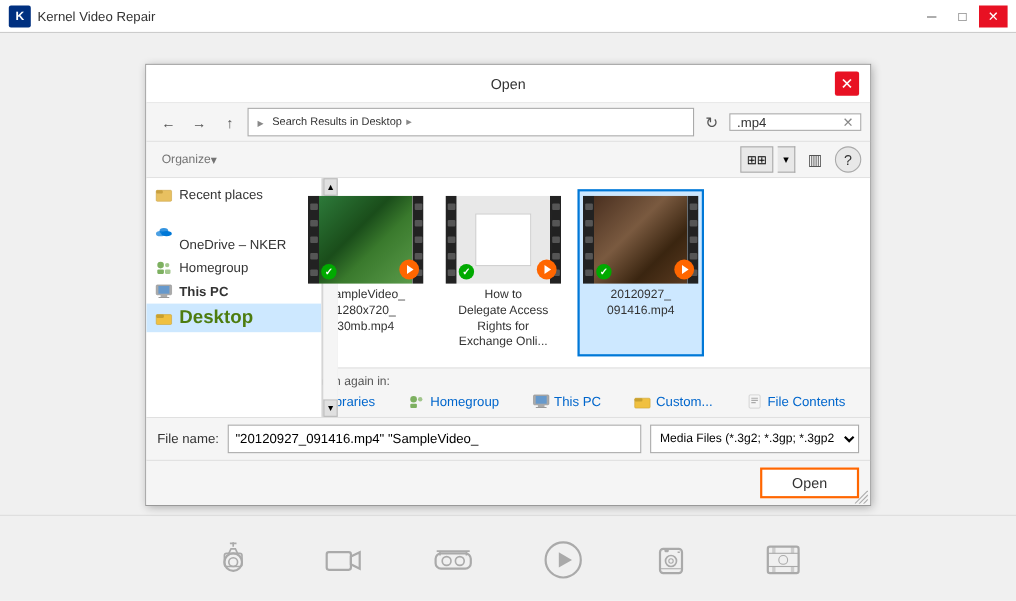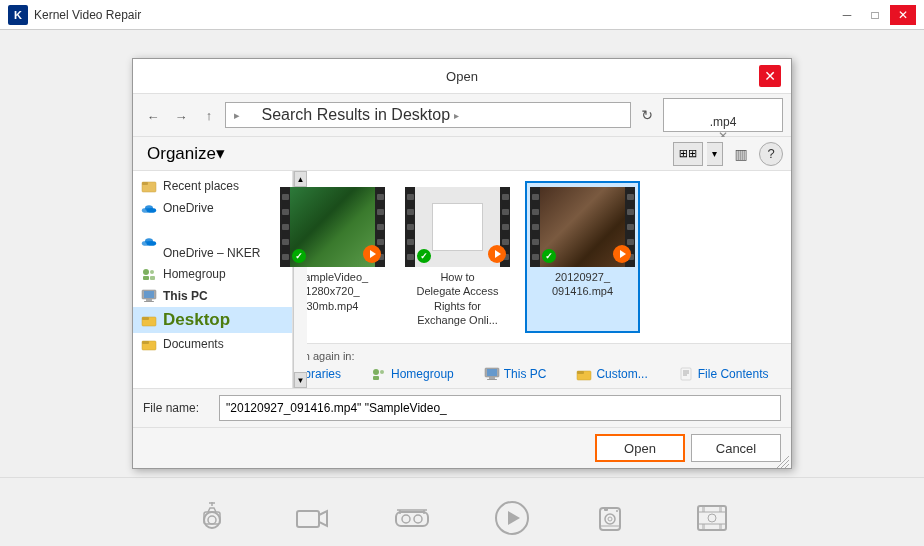--- a/index.html
+++ b/index.html
@@ -138,45 +138,44 @@
       height: 26px;
       border: 1px solid #aaa;
       background: #fff;
       padding: 2px 8px;
       font-size: 12px;
       display: flex;
       align-items: center;
       color: #333;
     }
     .search-box {
-      height: 26px;
+      height: 16px;
       width: 120px;
       border: 1px solid #aaa;
       background: #fff;
-      padding: 16px 6px;
+      padding: 6px 6px;
       font-size: 12px;
       display: flex;
       align-items: center;
       justify-content: space-between;
-      flex-direction: column;
     }
     .search-text { color: #333; font-size: 12px; }
     .search-clear { color: #888; font-size: 12px; cursor: pointer; }
 
     
     .toolbar {
       display: flex;
       align-items: center;
       padding: 4px 8px;
       border-bottom: 1px solid #e0e0e0;
       background: #f5f5f5;
     }
     .organize-btn {
-      font-size: 17px;
-      color: #000000;
+      font-size: 11px;
+      color: #737373;
       cursor: pointer;
       padding: 2px 6px;
       display: flex;
       align-items: center;
       gap: 0;
     }
     .toolbar-right {
       margin-left: auto;
       display: flex;
       align-items: center;
@@ -438,21 +437,21 @@
       right: 2px;
       cursor: se-resize;
     }
 
     
     .file-name-bar {
       border-top: 1px solid #e0e0e0;
       padding: 6px 10px;
       display: flex;
       align-items: center;
-      gap: 20px;
+      gap: 8px;
       background: #f5f5f5;
     }
     .file-name-label {
       font-size: 12px;
       color: #333;
       white-space: nowrap;
     }
     .file-name-input {
       flex: 1;
       height: 26px;
@@ -602,21 +601,21 @@
           <span class="dialog-title">Open</span>
           <button class="dialog-close-btn">✕</button>
         </div>
 
         <div class="address-bar">
           <button class="nav-btn">←</button>
           <button class="nav-btn">→</button>
           <button class="nav-btn">↑</button>
           <div class="address-path">
             <span style="font-size:11px;color:#888">▸</span>
-            <span style="margin-left:22px;font-size:16px;color:#333">Search Results in Desktop</span>
+            <span style="margin-left:8px;font-size:10px;color:#333">Search Results in Desktop</span>
             <span style="margin-left:4px;font-size:10px;color:#888">▸</span>
           </div>
           <button class="nav-btn" style="font-size:14px;">↻</button>
           <div class="search-box">
             <span class="search-text">.mp4</span>
             <span class="search-clear">✕</span>
           </div>
         </div>
 
         <div class="toolbar">
@@ -641,30 +640,20 @@
                 <div class="sidebar-icon">
                   <svg width="16" height="14" viewBox="0 0 16 14">
                     <rect x="1" y="3" width="14" height="10" rx="1" fill="#e8c060" stroke="#c8a040" stroke-width="0.5"></rect>
                     <rect x="1" y="3" width="6" height="3" rx="1" fill="#c8a040"></rect>
                   </svg>
                 </div>
                 <span style="font-size:12px;color:#333;">Recent places</span>
               </div>
 
 
-              <div class="sidebar-item">
-                <div class="sidebar-icon">
-                  <svg width="16" height="12" viewBox="0 0 20 12">
-                    <ellipse cx="6" cy="9" rx="5" ry="3" fill="#0078d7" opacity="0.7"></ellipse>
-                    <ellipse cx="13" cy="9" rx="6" ry="3" fill="#0078d7"></ellipse>
-                    <ellipse cx="10" cy="6" rx="5" ry="3.5" fill="#0078d7" opacity="0.8"></ellipse>
-                  </svg>
-                </div>
-                <span style="font-size:12px;color:#333;">OneDrive</span>
-              </div>
 
               <div class="sidebar-item">
                 <div class="sidebar-icon">
                   <svg width="16" height="12" viewBox="0 0 20 12">
                     <ellipse cx="6" cy="9" rx="5" ry="3" fill="#0078d7" opacity="0.7"></ellipse>
                     <ellipse cx="13" cy="9" rx="6" ry="3" fill="#0078d7"></ellipse>
                     <ellipse cx="10" cy="6" rx="5" ry="3.5" fill="#0078d7" opacity="0.8"></ellipse>
                   </svg>
                 </div>
                 <span style="font-size:12px;color:#333;margin-top:24px;">OneDrive – NKER</span>
@@ -697,29 +686,20 @@
               <div class="sidebar-item selected">
                 <div class="sidebar-icon">
                   <svg width="16" height="14" viewBox="0 0 16 14">
                     <rect x="1" y="4" width="14" height="9" rx="1" fill="#f0c040" stroke="#c8a030" stroke-width="0.5"></rect>
                     <rect x="1" y="4" width="7" height="3" rx="1" fill="#c8a030"></rect>
                   </svg>
                 </div>
                 <span style="font-size:17px;color:#4d7c0f;font-weight:bold;">Desktop</span>
               </div>
 
-              <div class="sidebar-item">
-                <div class="sidebar-icon">
-                  <svg width="16" height="14" viewBox="0 0 16 14">
-                    <rect x="1" y="4" width="14" height="9" rx="1" fill="#f0c040" stroke="#c8a030" stroke-width="0.5"></rect>
-                    <rect x="1" y="4" width="7" height="3" rx="1" fill="#c8a030"></rect>
-                  </svg>
-                </div>
-                <span style="font-size:12px;color:#333;">Documents</span>
-              </div>
             </div>
 
             <div class="sidebar-scroll">
               <div class="scroll-up-btn">▲</div>
               <div class="scroll-track">
                 <div class="scroll-thumb"></div>
               </div>
               <div class="scroll-down-btn">▼</div>
             </div>
           </div>
@@ -868,25 +848,27 @@
                 </a>
               </div>
             </div>
 
           </div>
         </div>
 
         <div class="file-name-bar">
           <span class="file-name-label">File name:</span>
           <input class="file-name-input" type="text" value="&quot;20120927_091416.mp4&quot; &quot;SampleVideo_" readonly="" style="">
+          <select class="file-type-select">
+            <option>Media Files (*.3g2; *.3gp; *.3gp2</option>
+          </select>
         </div>
 
         <div class="buttons-bar">
           <button class="open-btn">Open</button>
-          <button class="cancel-btn">Cancel</button>
         </div>
 
         <div class="resize-grip">
           <svg width="12" height="12" viewBox="0 0 12 12">
             <line x1="12" y1="0" x2="0" y2="12" stroke="#aaa" stroke-width="1"></line>
             <line x1="12" y1="4" x2="4" y2="12" stroke="#aaa" stroke-width="1"></line>
             <line x1="12" y1="8" x2="8" y2="12" stroke="#aaa" stroke-width="1"></line>
           </svg>
         </div>
 

